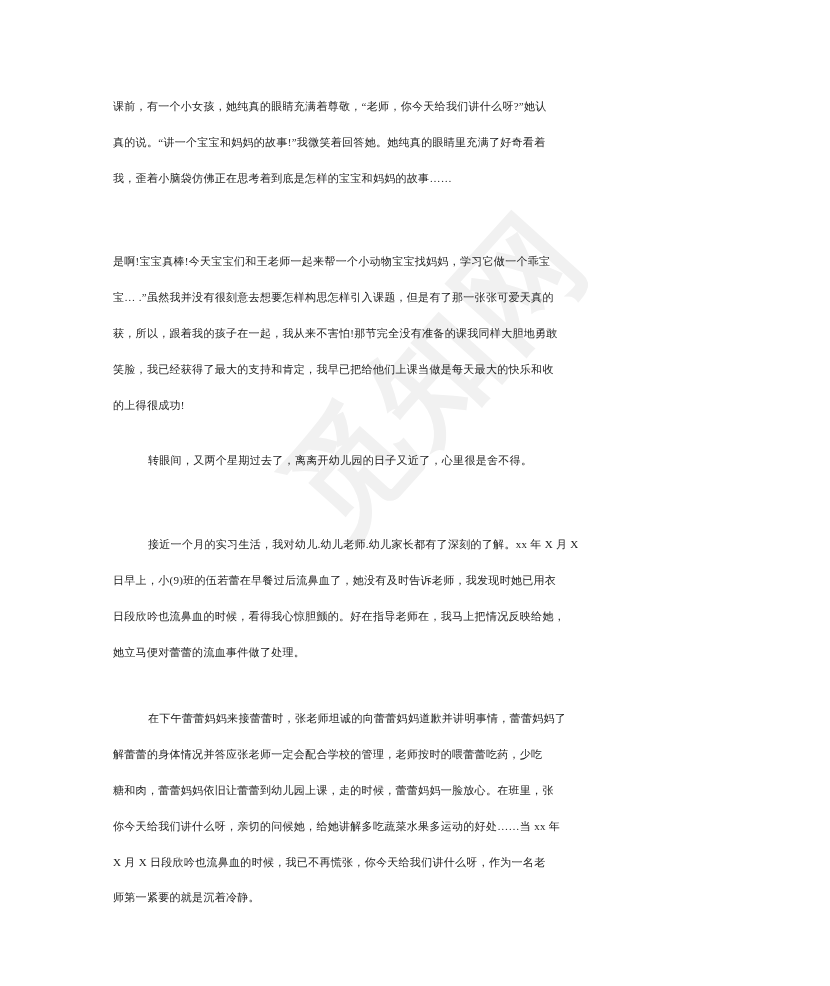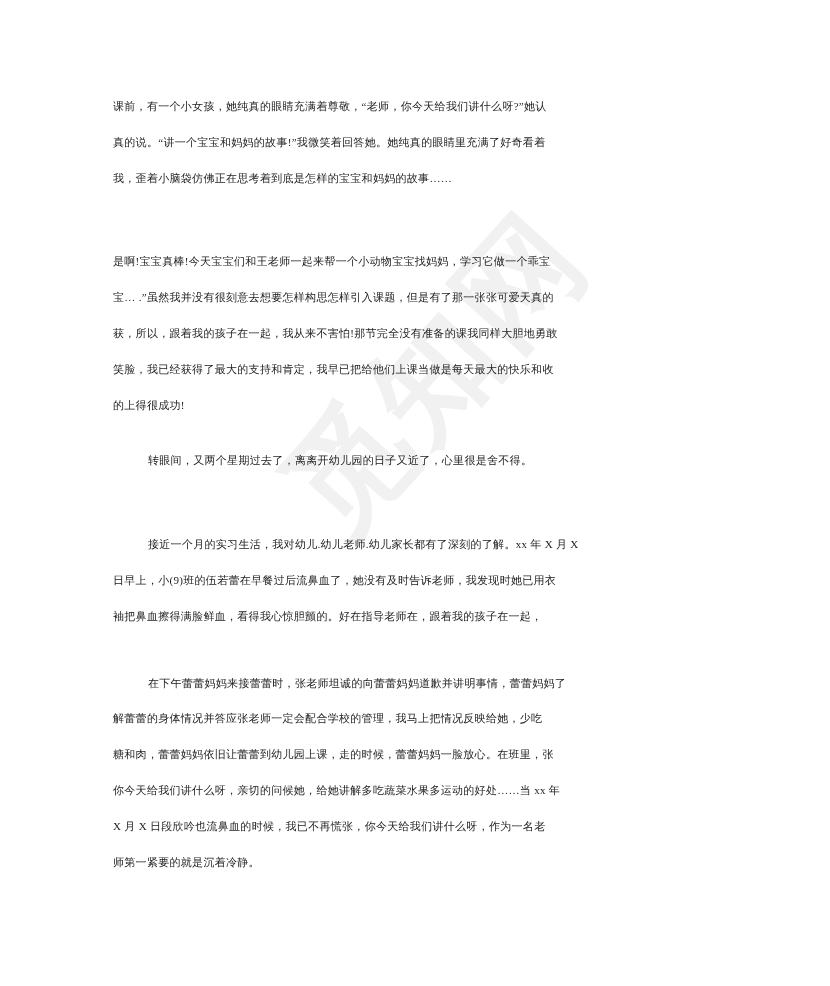--- a/index.html
+++ b/index.html
@@ -85,27 +85,28 @@
 
   <p class="para">
     <span class="line" style="padding-left:35px">转眼间，又两个星期过去了，离离开幼儿园的日子又近了，心里很是舍不得。</span>
   </p>
 
   <div class="gap-lg"></div>
 
   <p class="para">
     <span class="line" style="padding-left:35px">接近一个月的实习生活，我对幼儿.幼儿老师.幼儿家长都有了深刻的了解。xx 年 X 月 X</span>
     <span class="line">日早上，小(9)班的伍若蕾在早餐过后流鼻血了，她没有及时告诉老师，我发现时她已用衣</span>
-    <span class="line">袖把鼻血擦得满脸鲜血，看得我心惊胆颤的。好在指导老师在，跟着我的孩子在一起，</span>
+    <span class="line">日段欣吟也流鼻血的时候，看得我心惊胆颤的。好在指导老师在，我马上把情况反映给她，</span>
+    <span class="line">她立马便对蕾蕾的流血事件做了处理。</span>
   </p>
 
   <div class="gap-md"></div>
 
   <p class="para">
     <span class="line" style="padding-left:35px">在下午蕾蕾妈妈来接蕾蕾时，张老师坦诚的向蕾蕾妈妈道歉并讲明事情，蕾蕾妈妈了</span>
-    <span class="line">解蕾蕾的身体情况并答应张老师一定会配合学校的管理，我马上把情况反映给她，少吃</span>
+    <span class="line">解蕾蕾的身体情况并答应张老师一定会配合学校的管理，老师按时的喂蕾蕾吃药，少吃</span>
     <span class="line">糖和肉，蕾蕾妈妈依旧让蕾蕾到幼儿园上课，走的时候，蕾蕾妈妈一脸放心。在班里，张</span>
     <span class="line">你今天给我们讲什么呀，亲切的问候她，给她讲解多吃蔬菜水果多运动的好处……当 xx 年</span>
     <span class="line">X 月 X 日段欣吟也流鼻血的时候，我已不再慌张，你今天给我们讲什么呀，作为一名老</span>
     <span class="line">师第一紧要的就是沉着冷静。</span>
   </p>
 
 </div>
 
 </body></html>

